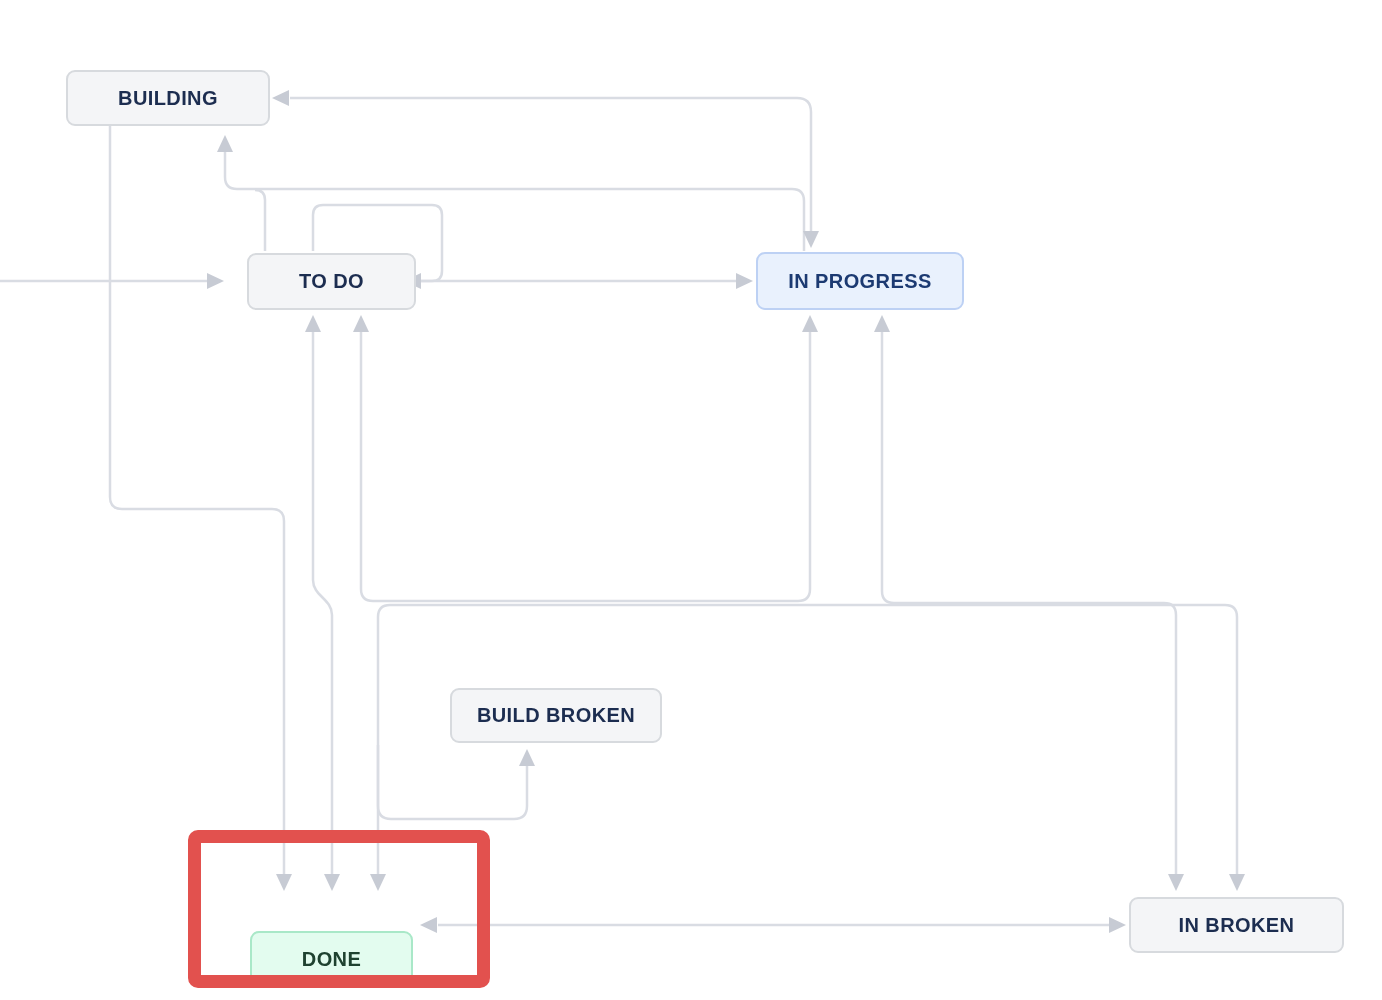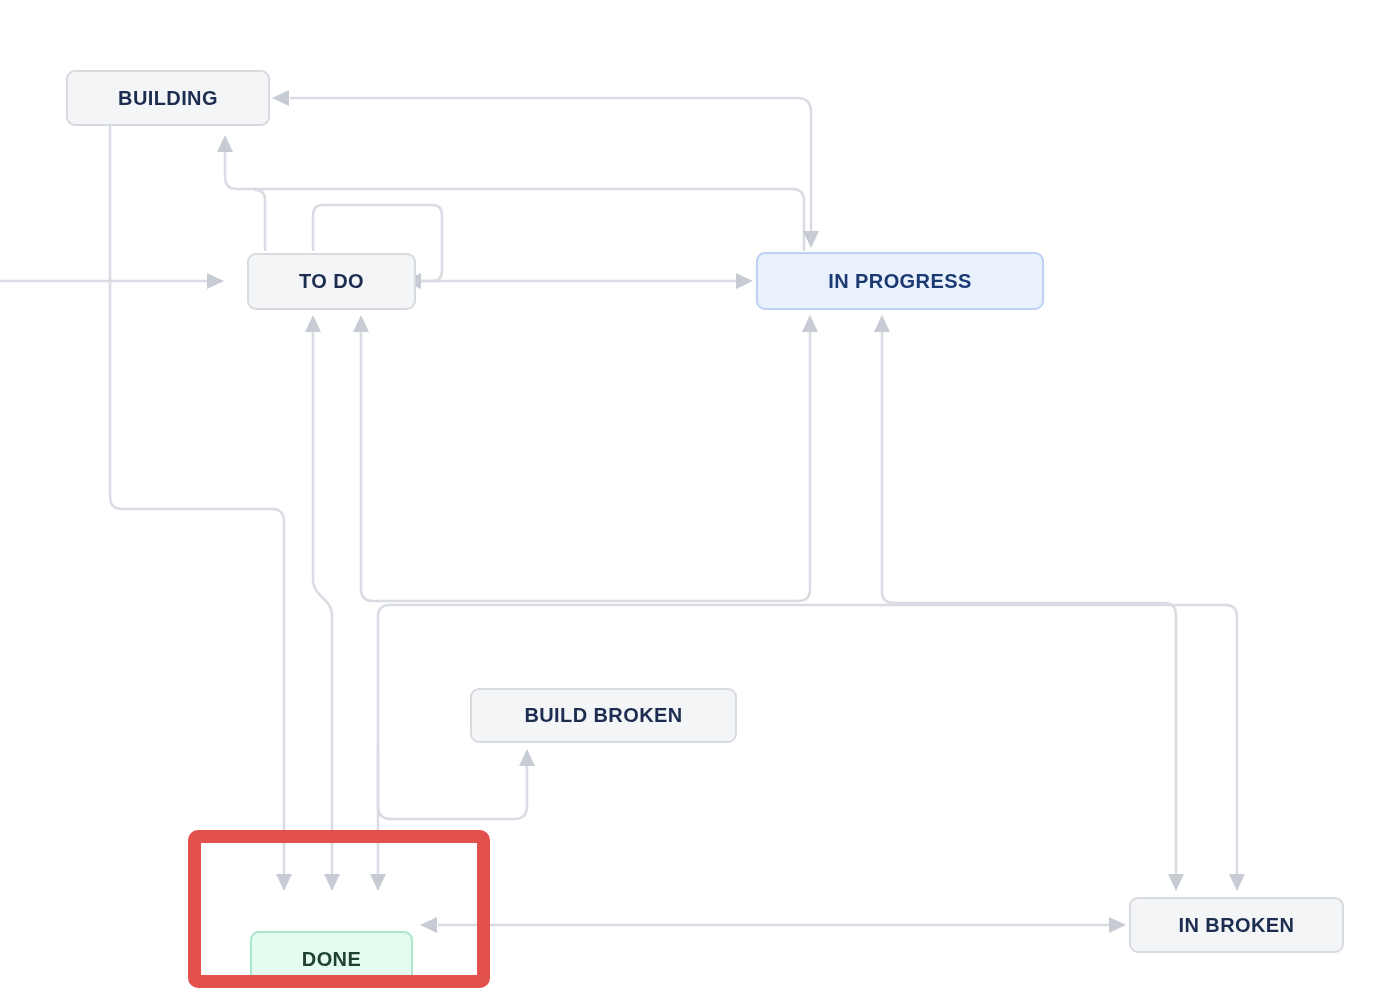--- a/index.html
+++ b/index.html
@@ -16,22 +16,22 @@
         border:2px solid var(--node-border-default,#d7dade);
         color:var(--node-text-default,#1c2d50);cursor:pointer;}
   .cat-inprogress{background:var(--node-bg-inprogress,#e9f1fd);
         border-color:var(--node-border-inprogress,#bdd1f4);
         color:var(--node-text-inprogress,#1c3a72);}
   .cat-done{background:var(--node-bg-done,#e3fcef);
         border-color:var(--node-border-done,#a9e8c8);
         color:var(--node-text-done,#1f4230);}
   .n-building{left:66px;top:70px;width:204px;height:56px;}
   .n-todo{left:227px;top:253px;width:169px;height:57px;margin-left:20px;}
-  .n-inprogress{left:756px;top:252px;width:288px;height:58px;}
-  .n-buildbroken{left:470px;top:688px;width:267px;height:55px;}
+  .n-inprogress{left:756px;top:252px;width:208px;height:58px;}
+  .n-buildbroken{left:450px;top:688px;width:212px;height:55px;}
   .n-done{left:250px;top:897px;width:163px;height:56px;margin-top:34px;}
   .n-inreview{left:1129px;top:897px;width:215px;height:56px;}
   #highlight-box{position:absolute;left:188px;top:830px;width:302px;height:158px;
         box-sizing:border-box;border:13px solid var(--highlight-color,#e2514e);
         border-radius:10px;background:transparent;}
 </style>
 </head>
 <body>
 
 <div id="stage">

